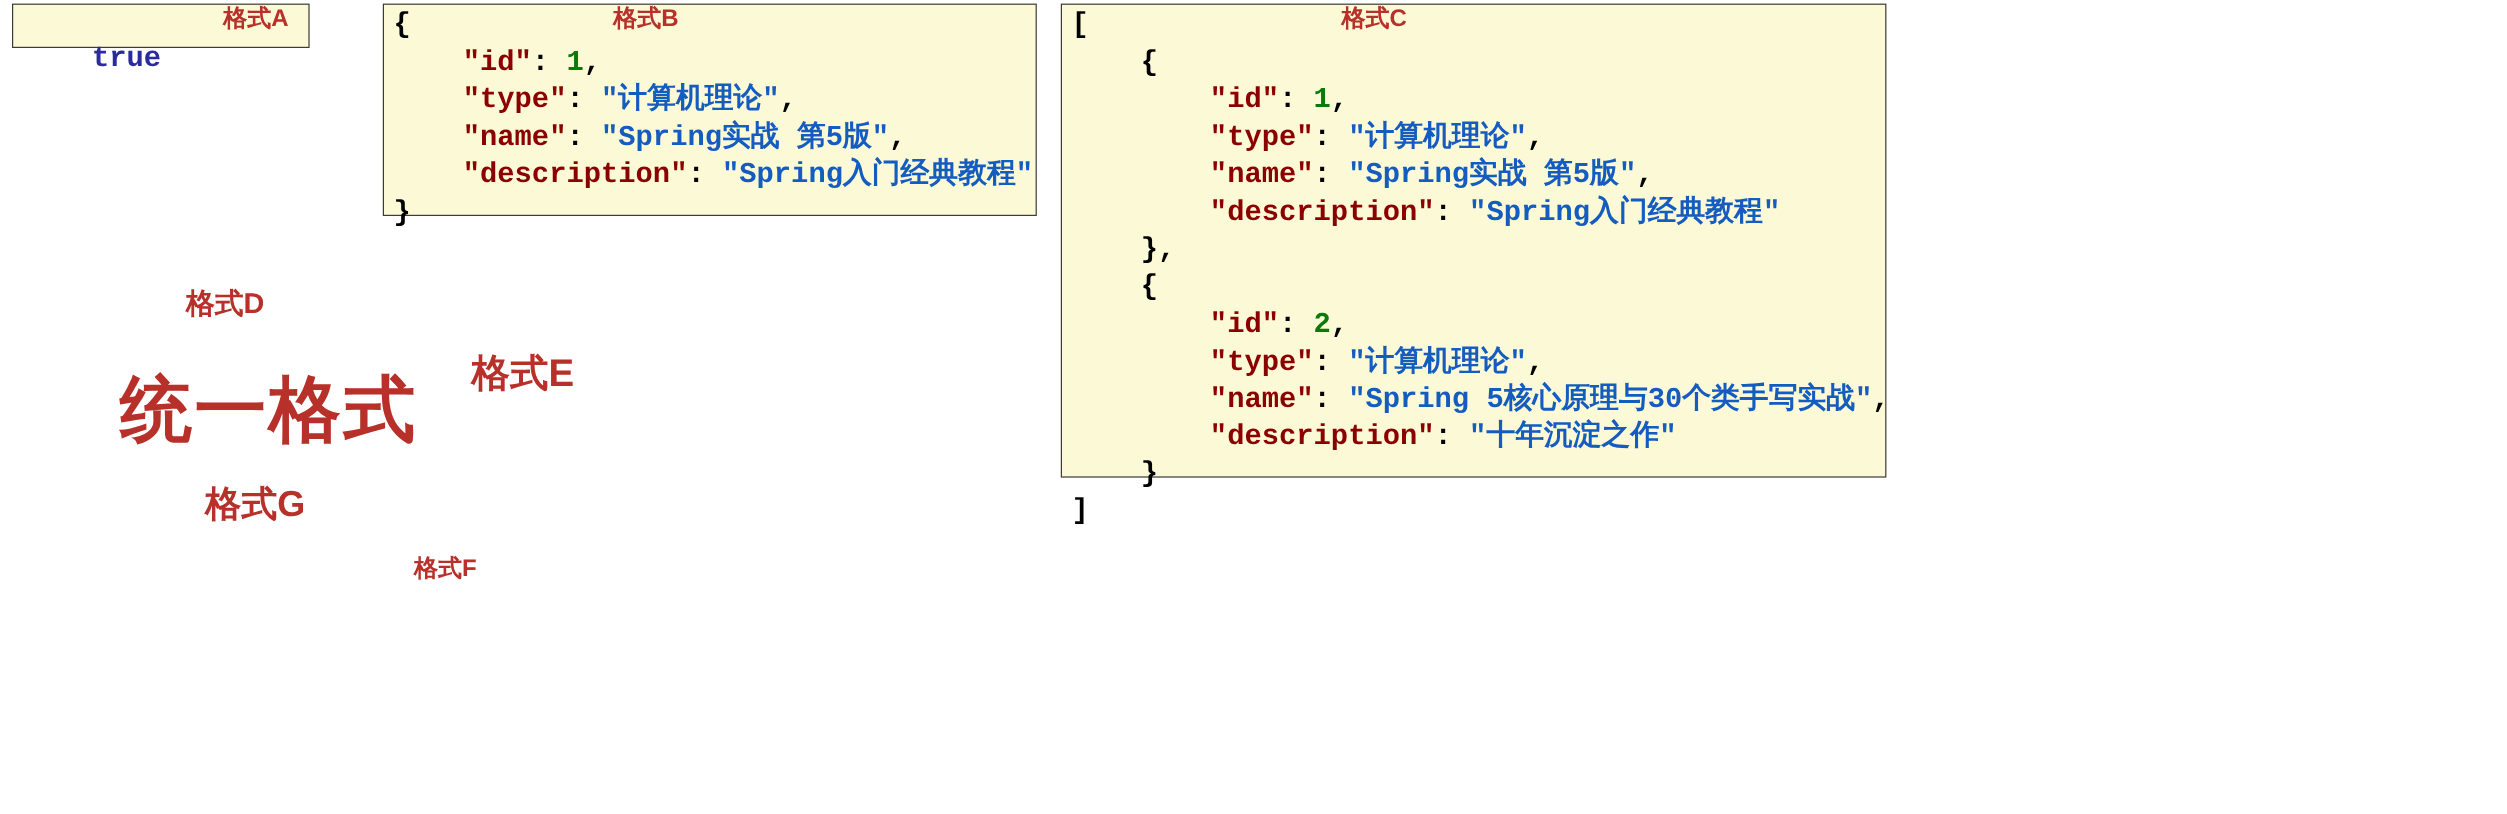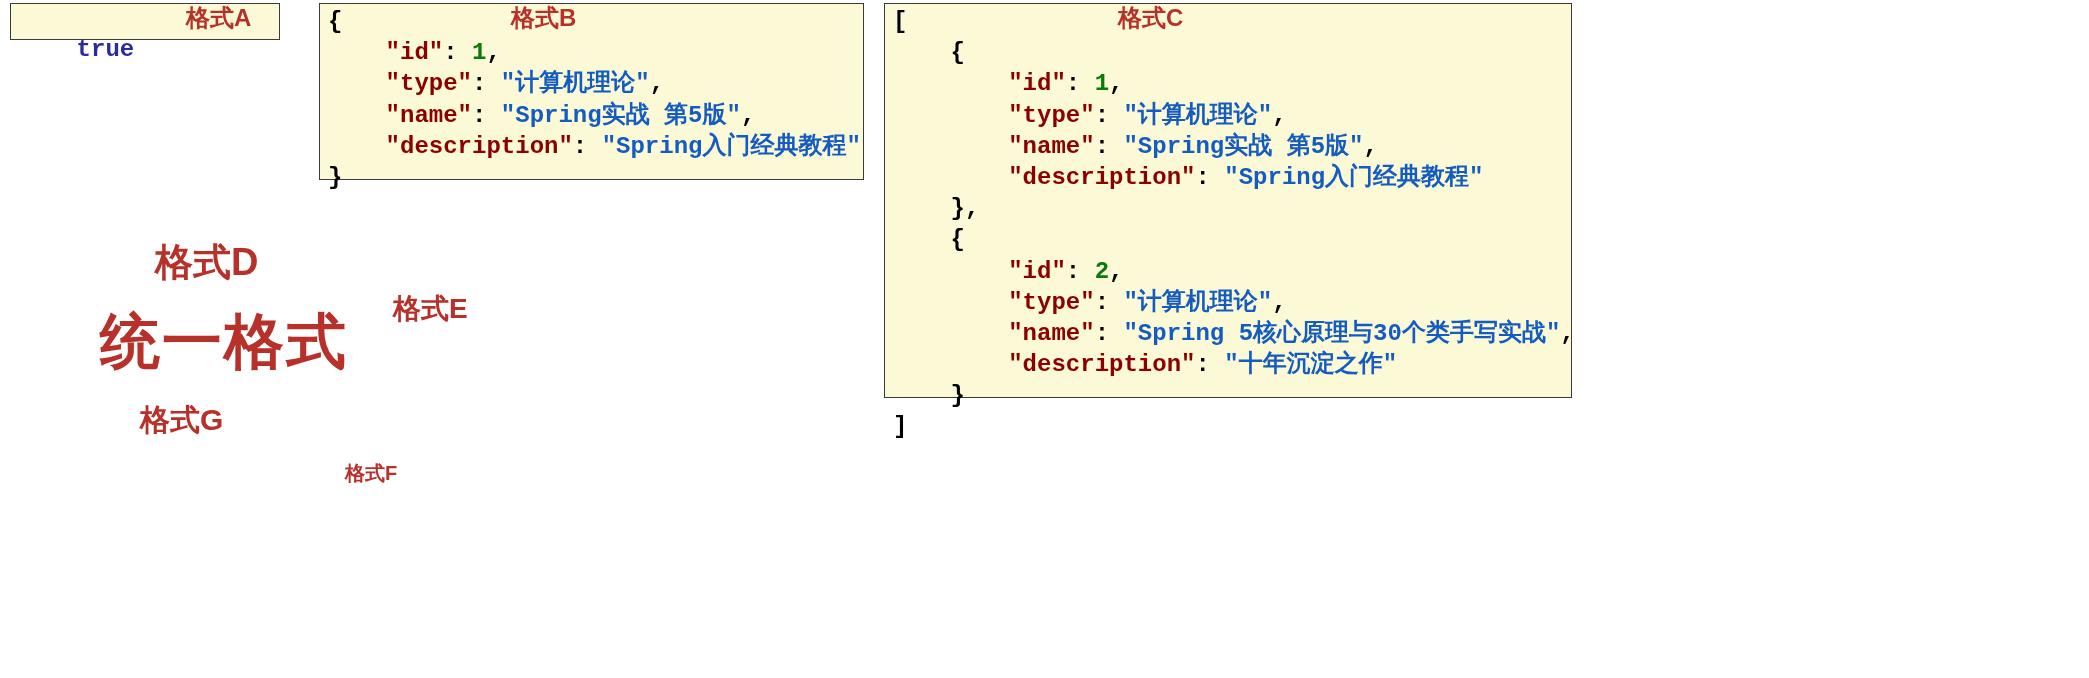--- a/index.html
+++ b/index.html
@@ -15,21 +15,21 @@
   .box {
     position: absolute;
     background: #fcfad6;
     border: 1px solid #3b3b3b;
     padding: 4px 8px;
   }
   .box-header {
     position: absolute;
     color: #b73029;
     font-weight: 700;
-    font-size: 24px;
+    font-size: 20px;
     white-space: nowrap;
   }
   .free-label {
     position: absolute;
     color: #b73029;
     font-weight: 700;
     white-space: nowrap;
   }
   .code {
     font-family: "Consolas", "Courier New", monospace;
@@ -49,21 +49,21 @@
     color: #b73029;
     font-weight: 900;
     font-size: 60px;
     letter-spacing: 2px;
     white-space: nowrap;
   }
 </style>
 </head>
 <body>
 
-<div class="box" style="left:10px; top:3px; width:270px; height:37px;">
+<div class="box" style="left:10px; top:3px; width:248px; height:37px;">
   <div class="code" style="line-height:28px;">
     <span class="kw">true</span>
   </div>
 </div>
 <div class="box-header" style="left:186px; top:2px;">格式A</div>
 
 <div class="box" style="left:319px; top:3px; width:545px; height:177px;">
   <div class="code" style="position:relative; top:-2px;"><span class="punct">{</span>
 <span>    </span><span class="key">"id"</span><span class="punct">: </span><span class="num">1</span><span class="punct">,</span>
 <span>    </span><span class="key">"type"</span><span class="punct">: </span><span class="str">"计算机理论"</span><span class="punct">,</span>
@@ -84,21 +84,21 @@
 <span class="punct">    {</span>
 <span>        </span><span class="key">"id"</span><span class="punct">: </span><span class="num">2</span><span class="punct">,</span>
 <span>        </span><span class="key">"type"</span><span class="punct">: </span><span class="str">"计算机理论"</span><span class="punct">,</span>
 <span>        </span><span class="key">"name"</span><span class="punct">: </span><span class="str">"Spring 5核心原理与30个类手写实战"</span><span class="punct">,</span>
 <span>        </span><span class="key">"description"</span><span class="punct">: </span><span class="str">"十年沉淀之作"</span><span class="punct"></span>
 <span class="punct">    }</span>
 <span class="punct">]</span></div>
 </div>
 <div class="box-header" style="left:1085px; top:2px;margin-left:33px;">格式C</div>
 
-<div class="free-label" style="left:155px; top:237px; font-size:38px;">格式D</div>
+<div class="free-label" style="left:155px; top:237px; font-size:24px;">格式D</div>
 
-<div class="free-label" style="left:393px; top:290px; font-size:28px;">格式E</div>
+<div class="free-label" style="left:393px; top:290px; font-size:32px;">格式E</div>
 
 <div class="big-title" style="left:100px; top:302px;">统一格式</div>
 
-<div class="free-label" style="left:140px; top:400px; font-size:30px;">格式G</div>
+<div class="free-label" style="left:171px; top:400px; font-size:30px;">格式G</div>
 
 <div class="free-label" style="left:345px; top:460px; font-size:20px;">格式F</div>
 
 </body></html>

